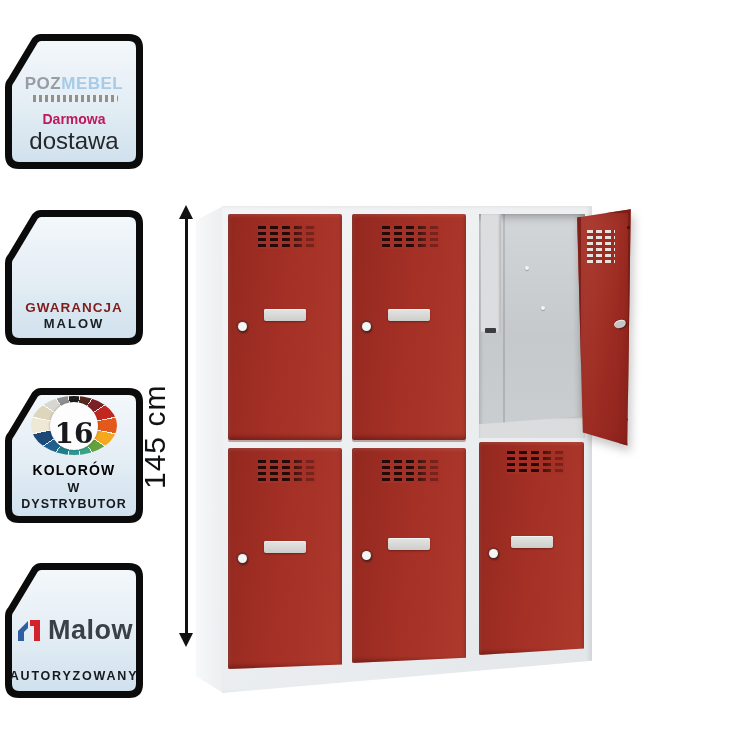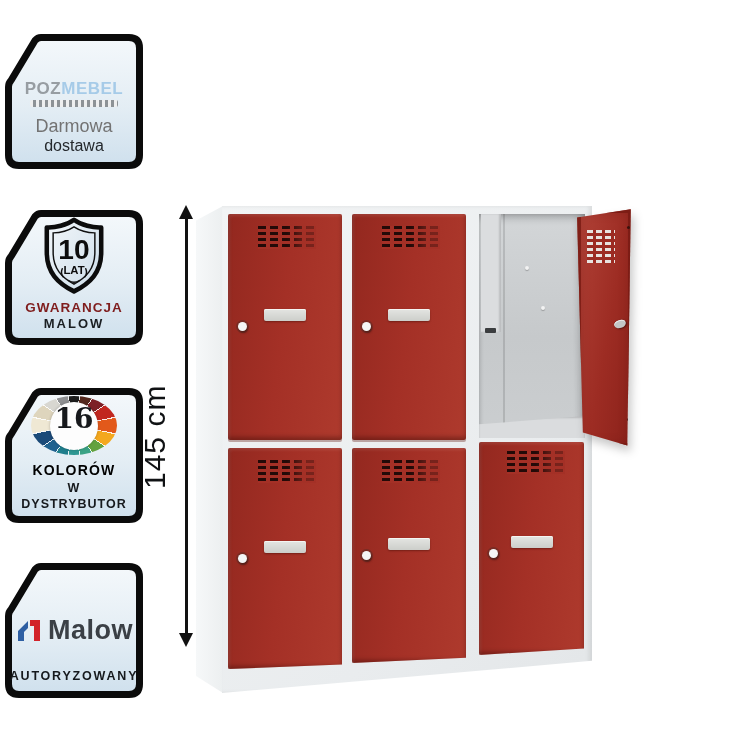--- a/index.html
+++ b/index.html
@@ -11,31 +11,31 @@
   .badge{position:absolute;left:5px;width:138px;height:135px;}
   .badge svg.badge-bg{position:absolute;inset:0;width:100%;height:100%;}
   .badge-content{position:absolute;inset:8px;display:flex;flex-direction:column;align-items:center;justify-content:flex-end;text-align:center;}
 
   
   .pozlogo{font-weight:700;font-size:17px;letter-spacing:.5px;line-height:1;}
   .pozlogo .poz{color:#979da2;}
   .pozlogo .mebel{color:#a6cbe8;}
   .pozbar{width:88px;height:7px;margin:3px 0 9px;border-radius:2px;background:
      repeating-linear-gradient(90deg, rgba(255,255,255,.85) 0 3px, rgba(255,255,255,0) 3px 6px),#8d9296;}
-  .b-darmowa{font-size:18px;font-weight:400;color:#737373;line-height:1.15;}
-  .b-dostawa{font-size:16px;font-weight:400;color:#24282c;line-height:1.15;margin-bottom:6px;}
+  .b-darmowa{font-size:14px;font-weight:700;color:#be185d;line-height:1.15;}
+  .b-dostawa{font-size:24px;font-weight:400;color:#24282c;line-height:1.15;margin-bottom:6px;}
 
   
   .shield-wrap{margin-bottom:4px;line-height:0;}
   .b-caps1{font-size:13.5px;font-weight:800;letter-spacing:1px;color:#7f1d1d;line-height:1.3;}
   .b-caps2{font-size:13px;font-weight:600;letter-spacing:2px;color:#1a1e22;line-height:1.3;margin-bottom:4px;}
 
   
   .wheel{position:relative;width:86px;height:86px;border-radius:50%;margin-bottom:7px;}
-  .wheel-center{position:absolute;left:50%;top:50%;width:48px;height:48px;margin:-24px 0 0 -24px;border-radius:50%;background:#fdfdfd;display:flex;align-items:flex-start;justify-content:center;box-shadow:0 0 3px rgba(0,0,0,.25);}
+  .wheel-center{position:absolute;left:50%;top:50%;width:48px;height:48px;margin:-24px 0 0 -24px;border-radius:50%;background:#fdfdfd;display:flex;align-items:flex-end;justify-content:center;box-shadow:0 0 3px rgba(0,0,0,.25);}
   .wheel-center span{font-family:"DejaVu Serif", serif;font-size:28px;font-weight:700;color:#17191c;}
   .b3-l1{font-size:14px;font-weight:800;letter-spacing:1.2px;color:#000000;line-height:1.25;}
   .b3-l2{font-size:12.5px;font-weight:700;letter-spacing:1px;color:#16191d;line-height:1.3;margin-bottom:3px;}
 
   
   .brandrow{display:flex;align-items:center;gap:7px;margin-bottom:22px;}
   .brandrow .malow{font-size:27px;font-weight:800;letter-spacing:.5px;color:#3b4046;}
   .b4-l1{font-size:13.5px;font-weight:800;letter-spacing:.8px;color:#121518;line-height:1.35;}
   .b4-l2{font-size:12.5px;font-weight:700;letter-spacing:1.8px;color:#16191d;line-height:1.3;margin-bottom:6px;}
 
@@ -132,29 +132,20 @@
       <div class="b-darmowa">Darmowa</div>
       <div class="b-dostawa">dostawa</div>
     </div>
   </div>
 
   <div class="badge" style="top:210px">
     <svg class="badge-bg" viewBox="0 0 138 135">
       <path d="M36 3.5 L124 3.5 Q134.5 3.5 134.5 14 L134.5 121 Q134.5 131.5 124 131.5 L14 131.5 Q3.5 131.5 3.5 121 L3.5 53 Q3.5 49 6 46.5 L30 6.5 Q32.5 3.5 36 3.5 Z" fill="url(#bgrad)" stroke="#0b0b0b" stroke-width="7" stroke-linejoin="round"></path>
     </svg>
     <div class="badge-content">
-      <div class="shield-wrap">
-        <svg width="72" height="78" viewBox="0 0 70 86">
-          <path d="M35 3 C27 9 14 12 5 11.5 L5 39 C5 61 17 73 35 82 C53 73 65 61 65 39 L65 11.5 C56 12 43 9 35 3 Z" fill="url(#shgrad)" stroke="#0c0c0c" stroke-width="5" stroke-linejoin="round"></path>
-          <path d="M35 11 C29 15 20.5 17.5 12 17.5 L12 39 C12 57 21.5 66.5 35 74 C48.5 66.5 58 57 58 39 L58 17.5 C49.5 17.5 41 15 35 11 Z" fill="none" stroke="#101010" stroke-width="1.6"></path>
-          <text x="35" y="46" text-anchor="middle" class="shield-num" font-size="31" fill="#0d0d0d">10</text>
-          <text x="35" y="63" text-anchor="middle" class="shield-num" font-size="12.5" fill="#0d0d0d">LAT</text>
-          <path d="M22 57 Q20 62 23 66 M48 57 Q50 62 47 66 M29 70 Q35 74 41 70" fill="none" stroke="#101010" stroke-width="1.6" stroke-linecap="round"></path>
-        </svg>
-      </div>
       <div class="b-caps1">GWARANCJA</div>
       <div class="b-caps2">MALOW</div>
     </div>
   </div>
 
   <div class="badge" style="top:388px">
     <svg class="badge-bg" viewBox="0 0 138 135">
       <path d="M36 3.5 L124 3.5 Q134.5 3.5 134.5 14 L134.5 121 Q134.5 131.5 124 131.5 L14 131.5 Q3.5 131.5 3.5 121 L3.5 53 Q3.5 49 6 46.5 L30 6.5 Q32.5 3.5 36 3.5 Z" fill="url(#bgrad)" stroke="#0b0b0b" stroke-width="7" stroke-linejoin="round"></path>
     </svg>
     <div class="badge-content">

